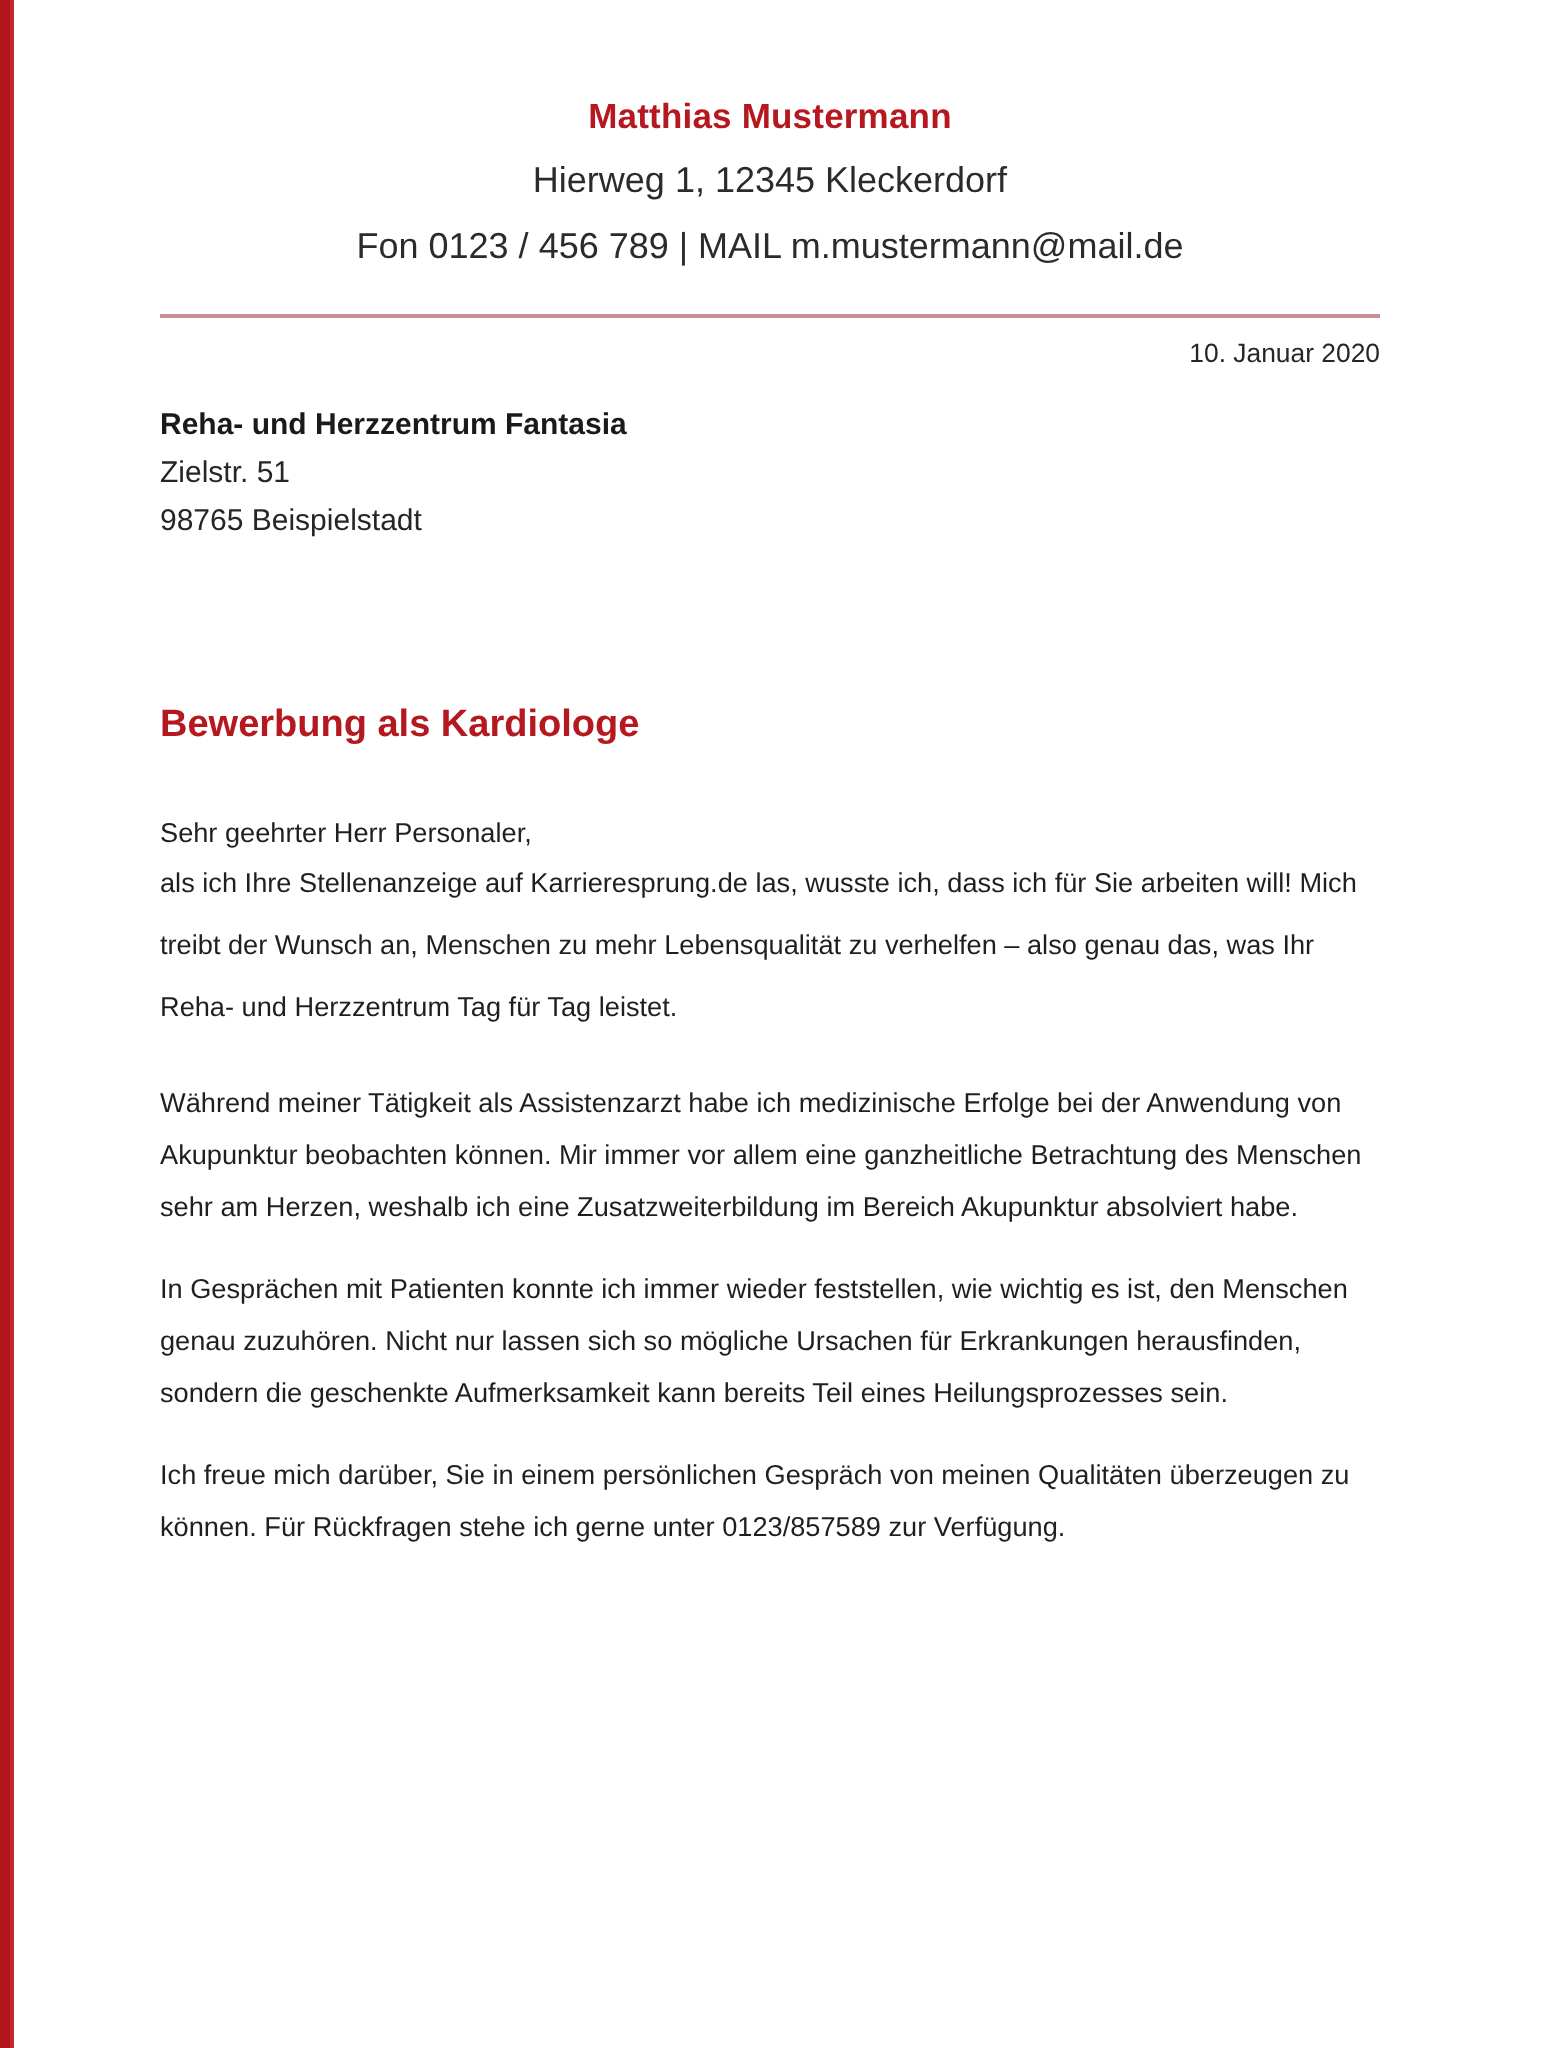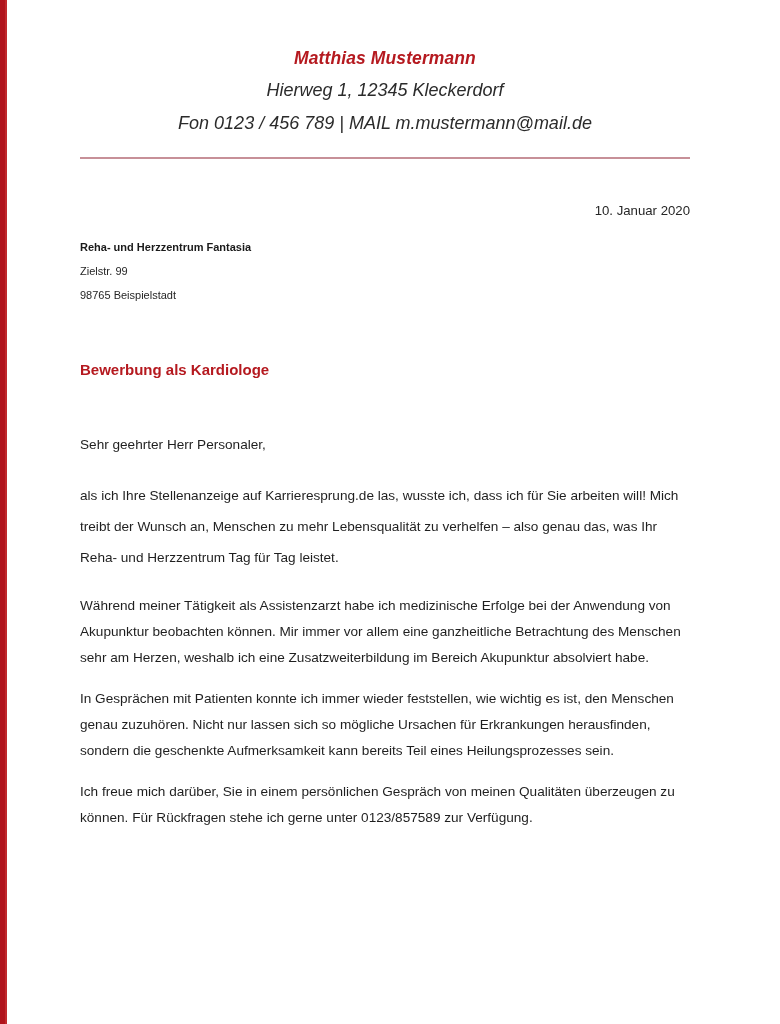--- a/index.html
+++ b/index.html
@@ -46,21 +46,20 @@
     position: absolute;
     left: 80px;
     top: 0;
     width: 610px;
   }
 
   
   .letterhead {
     padding-top: 48px;
     text-align: center;
-    font-style: italic;
   }
   .lh-name {
     font-size: 17.5px;
     font-weight: bold;
     color: #b5191f;
     letter-spacing: .1px;
     line-height: 1.2;
     margin: 0;
   }
   .lh-line {
@@ -75,60 +74,59 @@
 
   .rule {
     margin-top: 23px;
     height: 2px;
     width: 610px;
     background: #c79098;
   }
 
   
   .date-row {
-    margin-top: 44px;
+    margin-top: 10px;
     text-align: right;
     font-size: 13.2px;
     color: #262626;
     line-height: 1.2;
   }
 
   
   .recipient {
     margin-top: 17px;
   }
   .recipient div {
-    font-size: 11px;
+    font-size: 15px;
     line-height: 24px;
     color: #262626;
   }
   .recipient div.bold {
     font-weight: bold;
     color: #1a1a1a;
   }
 
   
   .subject {
-    margin-top: 54px;
-    font-size: 15px;
+    margin-top: 79px;
+    font-size: 19px;
     font-weight: bold;
     color: #b5191f;
     line-height: 1.2;
   }
 
   
   .salutation {
-    margin-top: 57px;
+    margin-top: 33px;
     font-size: 13.6px;
     color: #1f1f1f;
     line-height: 1.3;
   }
 
   .body-copy {
-    margin-top: 26px;
   }
   .body-copy p {
     margin: 0 0 15px 0;
     font-size: 13.6px;
     color: #1f1f1f;
     line-height: 26px;
     text-align: left;
   }
   .body-copy p.lead {
     line-height: 31px;
@@ -154,21 +152,21 @@
       <div class="lh-line">Hierweg 1, 12345 Kleckerdorf</div>
       <div class="lh-line second">Fon 0123 / 456 789 | MAIL m.mustermann@mail.de</div>
     </div>
 
     <div class="rule"></div>
 
     <div class="date-row">10. Januar 2020</div>
 
     <div class="recipient">
       <div class="bold">Reha- und Herzzentrum Fantasia</div>
-      <div>Zielstr. 99</div>
+      <div>Zielstr. 51</div>
       <div>98765 Beispielstadt</div>
     </div>
 
     <div class="subject">Bewerbung als Kardiologe</div>
 
     <div class="salutation">Sehr geehrter Herr Personaler,</div>
 
     <div class="body-copy">
       <p class="lead">als ich Ihre Stellenanzeige auf Karrieresprung.de las, wusste ich, dass ich für Sie arbeiten will! Mich treibt der Wunsch an, Menschen zu mehr Lebensqualität zu verhelfen – also genau das, was Ihr Reha- und Herzzentrum Tag für Tag leistet.</p>
       <p>Während meiner Tätigkeit als Assistenzarzt habe ich medizinische Erfolge bei der Anwendung von Akupunktur beobachten können. Mir immer vor allem eine ganzheitliche Betrachtung des Menschen sehr am Herzen, weshalb ich eine Zusatzweiterbildung im Bereich Akupunktur absolviert habe.</p>

